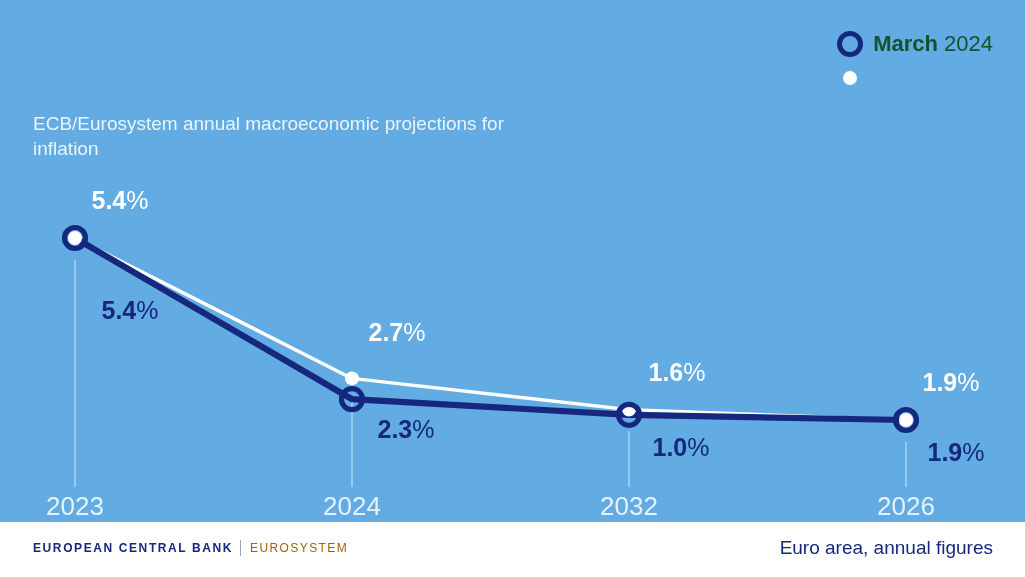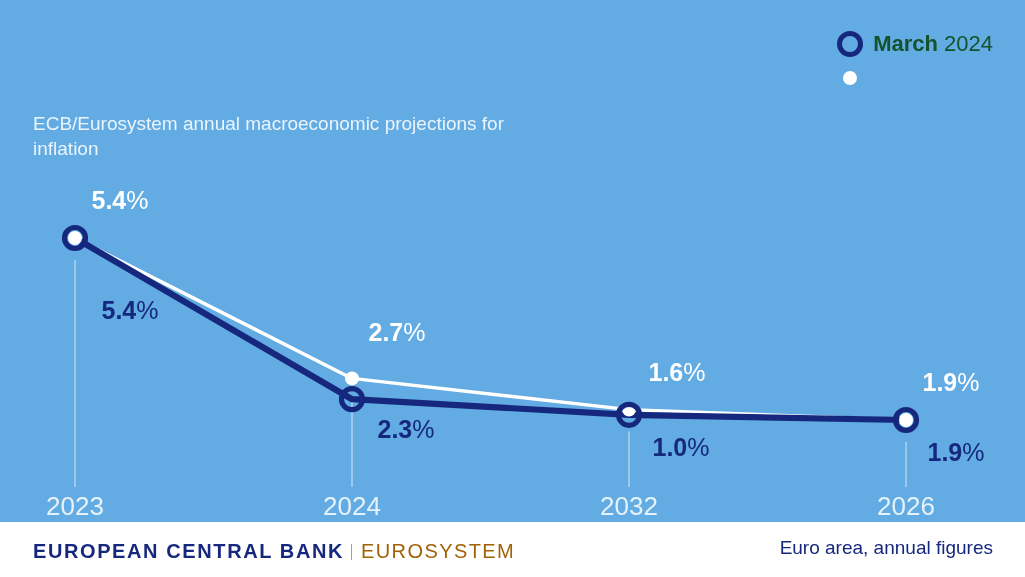--- a/index.html
+++ b/index.html
@@ -143,21 +143,21 @@
     left: 0;
     top: 522px;
     width: 1025px;
     height: 55px;
     background: #ffffff;
   }
   #logo {
     position: absolute;
     left: 33px;
     top: 18px;
-    font-size: 20px;
+    font-size: 12px;
     white-space: nowrap;
     display: flex;
     align-items: center;
   }
   #logo .ecb {
     font-weight: bold;
     color: #16287e;
     letter-spacing: 1.6px;
   }
   #logo .bar {

